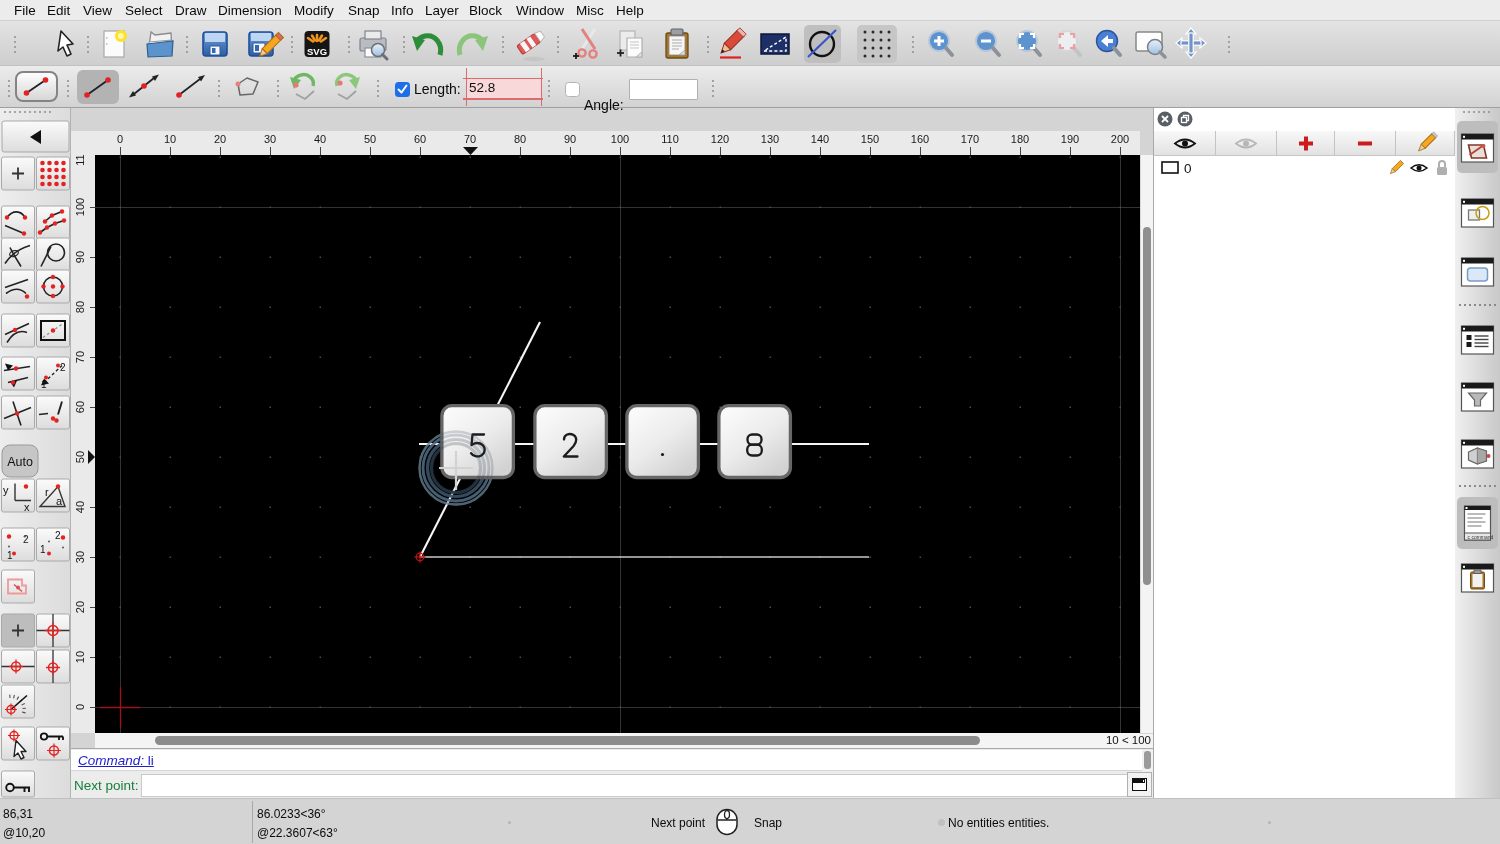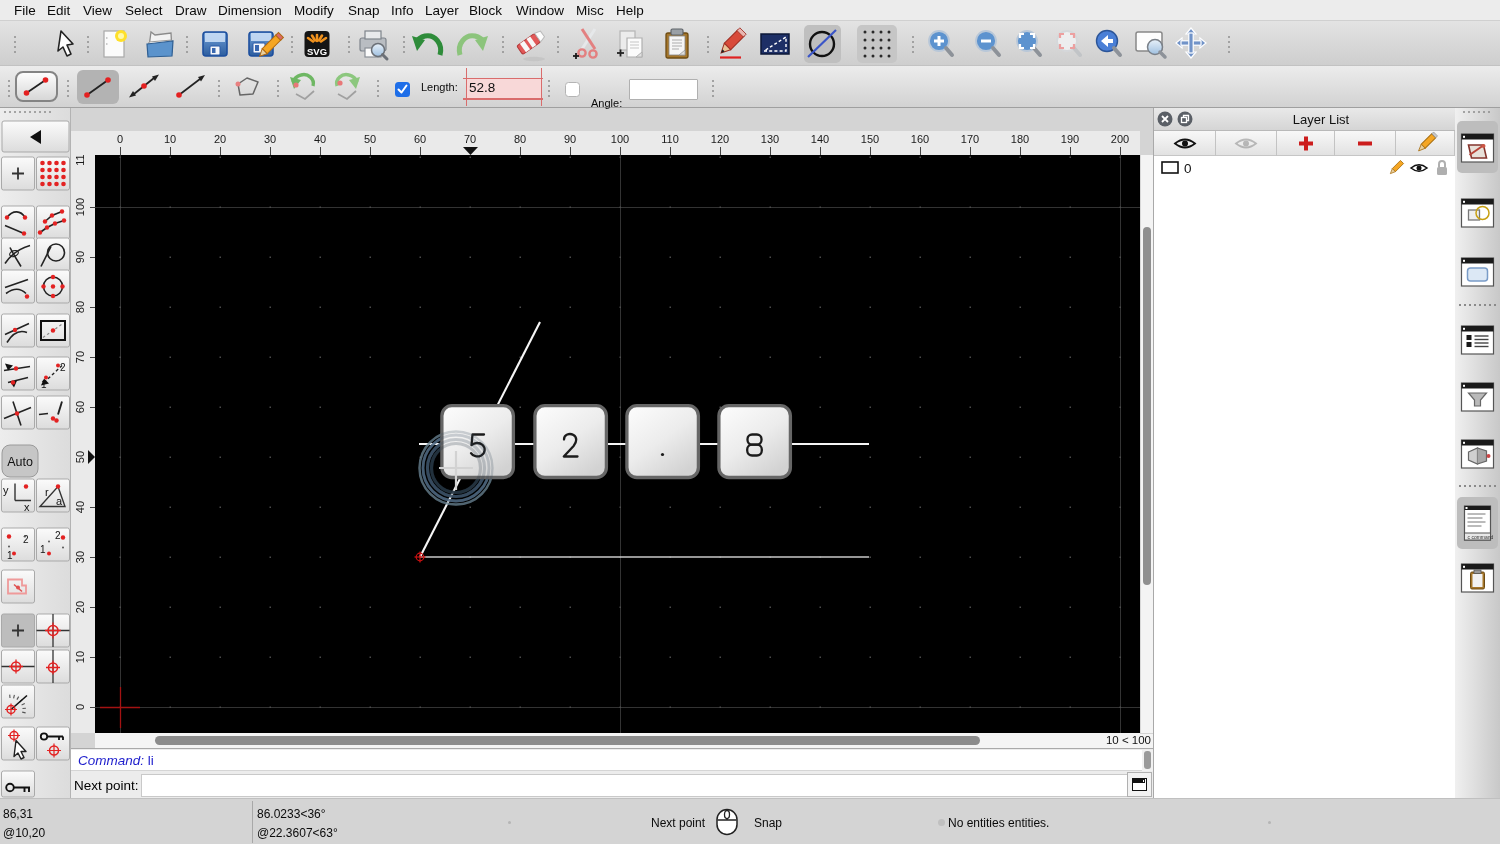--- a/index.html
+++ b/index.html
@@ -19,45 +19,45 @@
 
 
 .tbtn-border { position:absolute; border:2px solid #848484; border-radius:8px; background:linear-gradient(#fdfdfd,#d7d7d7); }
 .tbtn-press { position:absolute; border-radius:6px; background:#b3b3b3; }
 #lenfield { position:absolute; left:466px; top:12px; width:75px; height:20.5px; background:#f8d8d8; font-size:13.5px; color:#111; padding-left:3px; line-height:20px; }
 .redmark { position:absolute; background:#d96c6c; }
 #angfield { position:absolute; left:629px; top:13px; width:69px; height:21px; background:#fff; border:1px solid #b0b0b0; border-radius:1px; }
 .cbx { position:absolute; width:15px; height:15px; border-radius:3.5px; }
 .cbx.on { background:#1e6ee8; }
 .cbx.off { background:#fff; border:1px solid #b4b4b4; }
-.tblabel { position:absolute; font-size:11px; color:#0a0a0a;margin-left:7px; }
+.tblabel { position:absolute; font-size:14px; color:#0a0a0a; }
 
 
 #leftdock { left:0; top:108px; width:71px; height:690px; background:linear-gradient(to right,#ededed,#dcdcdc); border-right:1px solid #b3b3b3; }
 
 
 #mdititle { left:71px; top:108px; width:1082px; height:23px; background:linear-gradient(#dcdcdc,#cfcfcf); border-bottom:1px solid #b5b5b5; }
 #mdititle .t { position:absolute; left:532px; top:4px; font-size:12.5px; color:#111; }
 #topruler { left:71px; top:131px; width:1069px; height:24px; background:#eaeaea; }
 #leftruler { left:71px; top:155px; width:24px; height:578px; background:#eaeaea; }
 #canvas { left:95px; top:155px; width:1045px; height:578px; background:#000; }
 #vscroll { left:1140px; top:155px; width:13px; height:578px; background:#f4f4f4; border-left:1px solid #d8d8d8; }
 #vscroll .thumb { position:absolute; left:2px; top:72px; width:8px; height:358px; border-radius:4px; background:#8f8f8f; }
 #hscroll { left:95px; top:733px; width:1045px; height:15px; background:#f4f4f4; }
 #hscroll .thumb { position:absolute; left:60px; top:3px; width:825px; height:9px; border-radius:4.5px; background:#8c8c8c; }
 #gridinfo { left:1050px; top:734px; width:103px; height:14px; font-size:11.5px; color:#111; text-align:right; background:#f4f4f4; padding-right:2px; }
 
 
 #cmdarea { left:71px; top:748px; width:1082px; height:50px; background:#ececec; border-top:1px solid #a9a9a9; }
 #cmdrow1 { position:absolute; left:0; top:1px; width:1071px; height:21px; background:#fff; border-bottom:1px solid #d5d5d5; }
-#cmdrow1 .txt { position:absolute; left:7px; top:3px; font-size:13.5px; color:#1d1dcc; }
+#cmdrow1 .txt { position:absolute; left:7px; top:3px; font-size:13.5px; color:#1d1dcc;text-decoration:underline; }
 #cmdvsb { position:absolute; left:1071px; top:1px; width:11px; height:21px; background:#f1f1f1; }
 #cmdvsb i { position:absolute; left:2px; top:1px; width:7px; height:18px; border-radius:3px; background:#9a9a9a; display:block; }
 #cmdrow2 { position:absolute; left:0; top:22px; width:1082px; height:28px; background:#ececec; }
-#cmdrow2 .lbl { position:absolute; left:3px; top:7px; font-size:13.5px; color:#000000; }
+#cmdrow2 .lbl { position:absolute; left:3px; top:7px; font-size:13.5px; color:#15803d; }
 #cmdrow2 .inp { position:absolute; left:70px; top:3px; width:989px; height:23px; background:#fff; border:1px solid #c9c9c9; }
 #cmdrow2 .kb { position:absolute; left:1056px; top:1px; width:25px; height:25px; border:1px solid #b0b0b0; background:#f2f2f2; }
 #cmdrow2 .kb b { position:absolute; left:4px; top:5px; width:15px; height:13px; border:1.5px solid #111; background:#fff; display:block; }
 #cmdrow2 .kb i { position:absolute; left:0px; top:0px; width:12px; height:3.5px; background:#111; display:block; }
 #cmdrow2 .kb em { position:absolute; left:9.5px; top:1px; width:1.5px; height:1.5px; background:#fff; display:block; }
 
 
 #statusbar { left:0; top:798px; width:1500px; height:46px; background:#d4d4d4; border-top:1px solid #c0c0c0; font-size:12px; color:#0a0a0a; }
 #statusbar .s { position:absolute; }
 
@@ -910,23 +910,20 @@
       <div class="kb">
           <b>
             <i></i>
             <em></em>
           </b>
         </div>
     </div>
   </div>
 
   <div id="layerpanel" class="abs">
-    <div id="lp-title">
-        <div class="t">Layer List</div>
-      </div>
     <div id="lp-tools">
       <div class="cell" style="left:0;width:62px"></div>
       <div class="cell" style="left:62px;width:61px"></div>
       <div class="cell" style="left:123px;width:58px"></div>
       <div class="cell" style="left:181px;width:61px"></div>
       <div class="cell" style="left:242px;width:59px"></div>
     </div>
     <div id="lp-row"></div>
     <svg style="position:absolute;left:0;top:0" width="302" height="80" viewBox="0 0 302 80">
 

